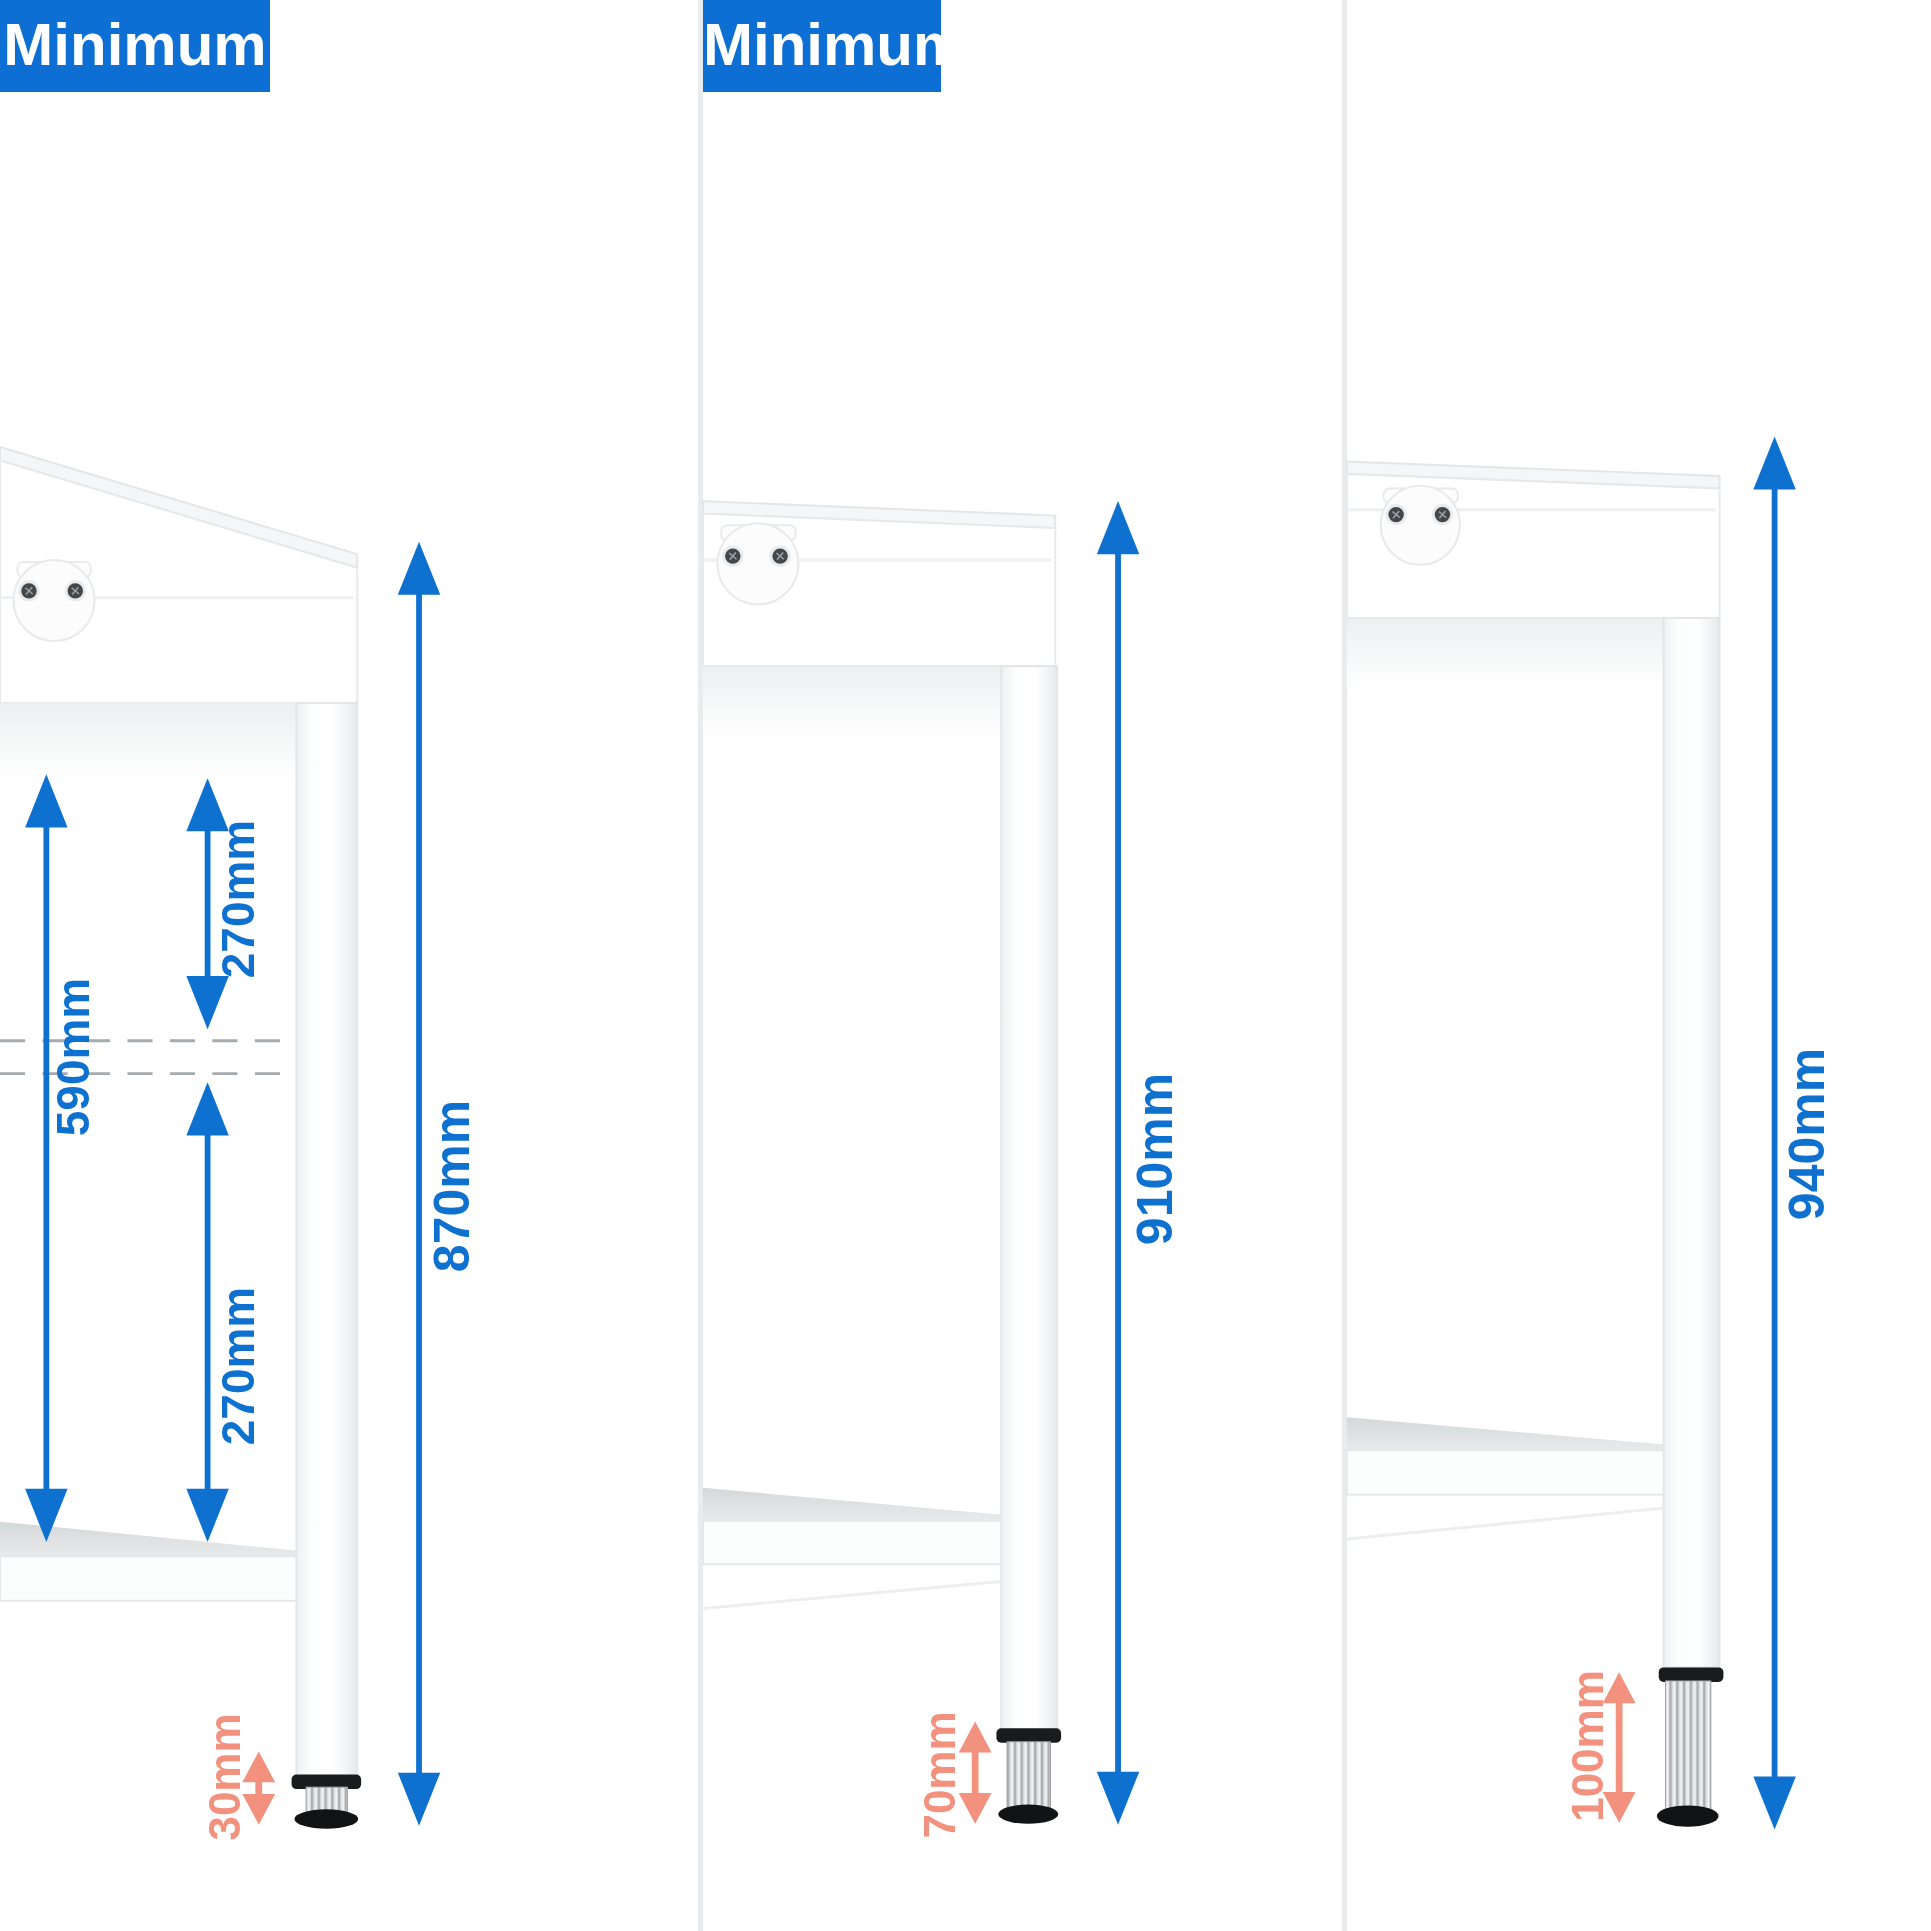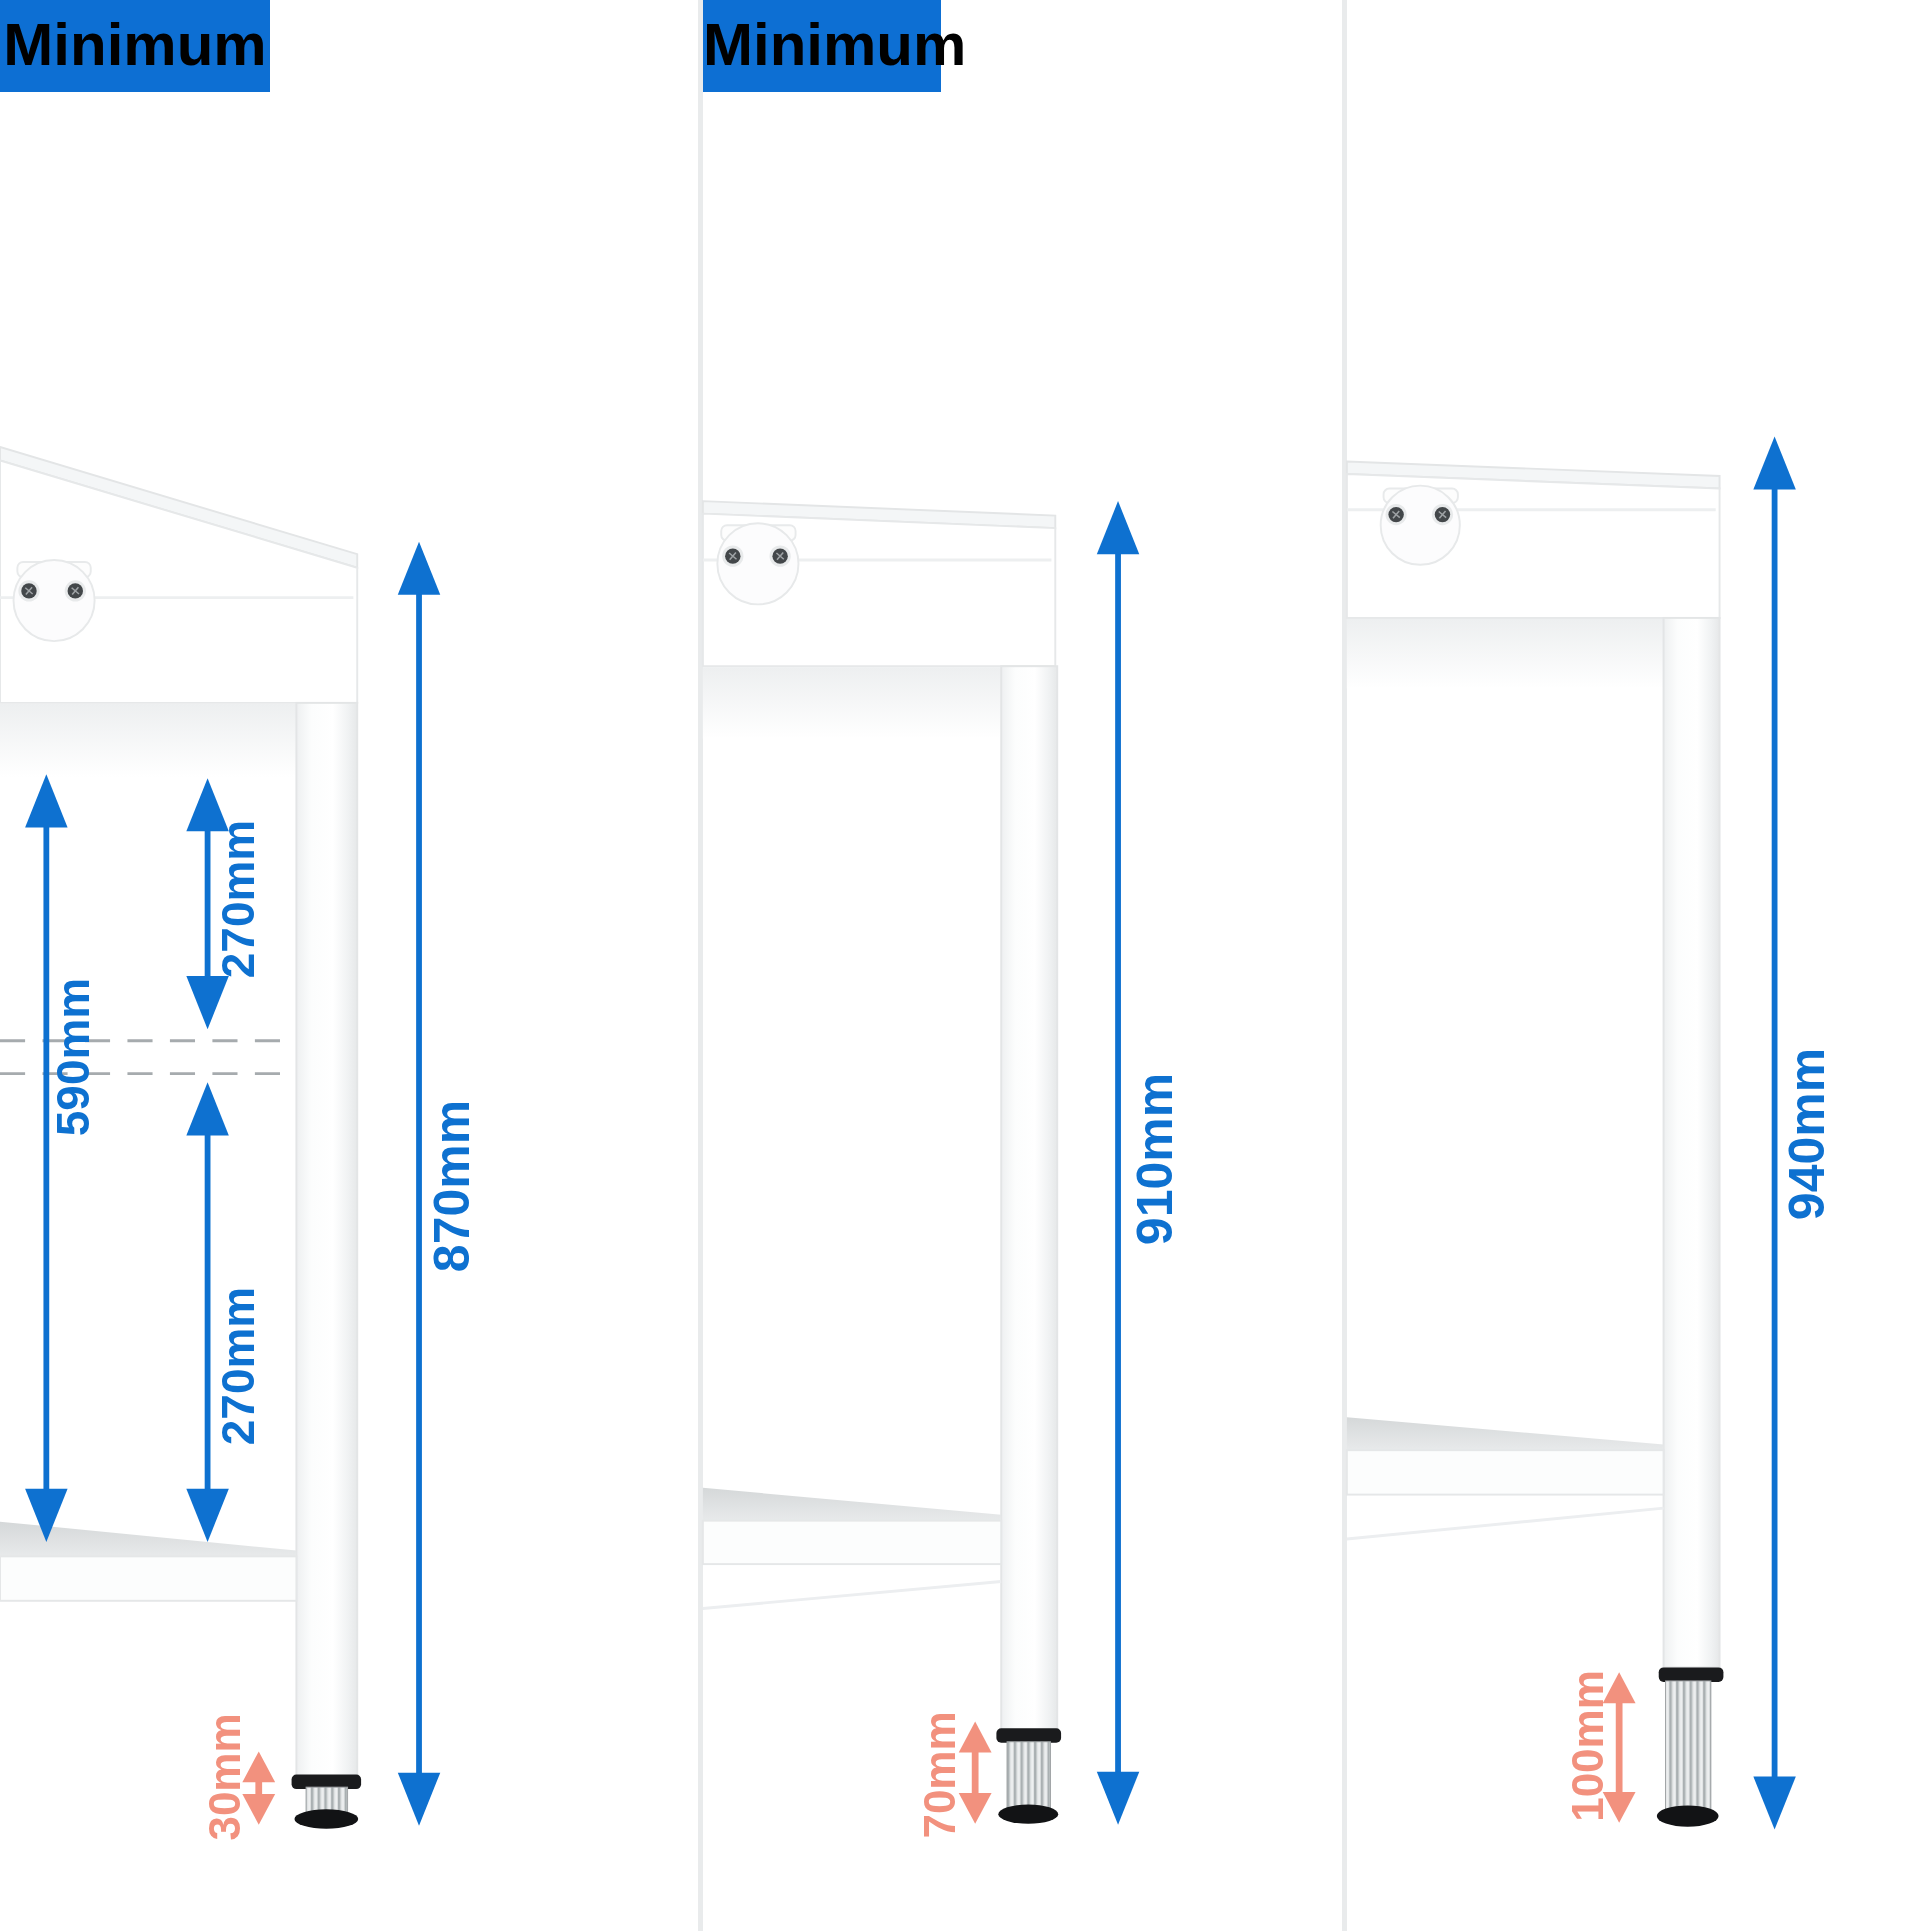--- a/index.html
+++ b/index.html
@@ -1,19 +1,19 @@
 <!DOCTYPE html>
 <html><head>
 <meta charset="utf-8">
 <style>
   html,body{margin:0;padding:0;background:#ffffff;}
   #stage{position:relative;width:1931px;height:1931px;background:#ffffff;overflow:hidden;
          font-family:"Liberation Sans",sans-serif;}
   .divider{position:absolute;top:0;width:4.8px;height:1931px;background:#e9ebec;}
-  .hdr{position:absolute;top:0;height:92px;background:#0d6fd3;color:#000000;
+  .hdr{position:absolute;top:0;height:92px;background:#0d6fd3;color:#ffffff;
        font-size:60px;font-weight:bold;line-height:89px;text-align:center;letter-spacing:0px;}
   svg{position:absolute;left:0;top:0;}
   .dim{position:absolute;white-space:nowrap;font-weight:bold;
        transform:translate(-50%,-50%) rotate(-90deg);}
   .dimB{color:#0e71d0;font-size:50px;}
   .dimBs{color:#0e71d0;font-size:46px;}
   .dimO{color:#f2917e;font-size:44px;}
 </style>
 </head>
 <body>

